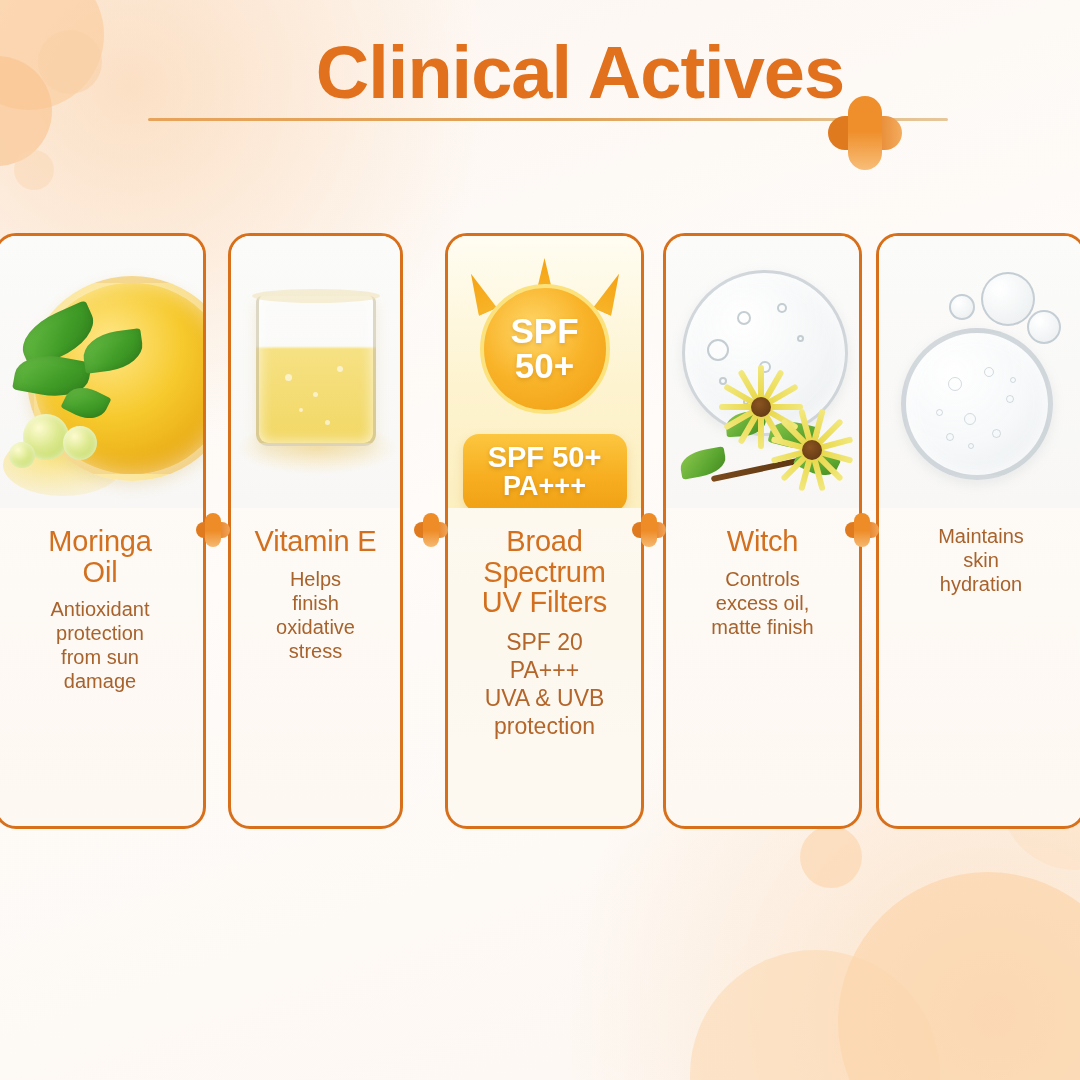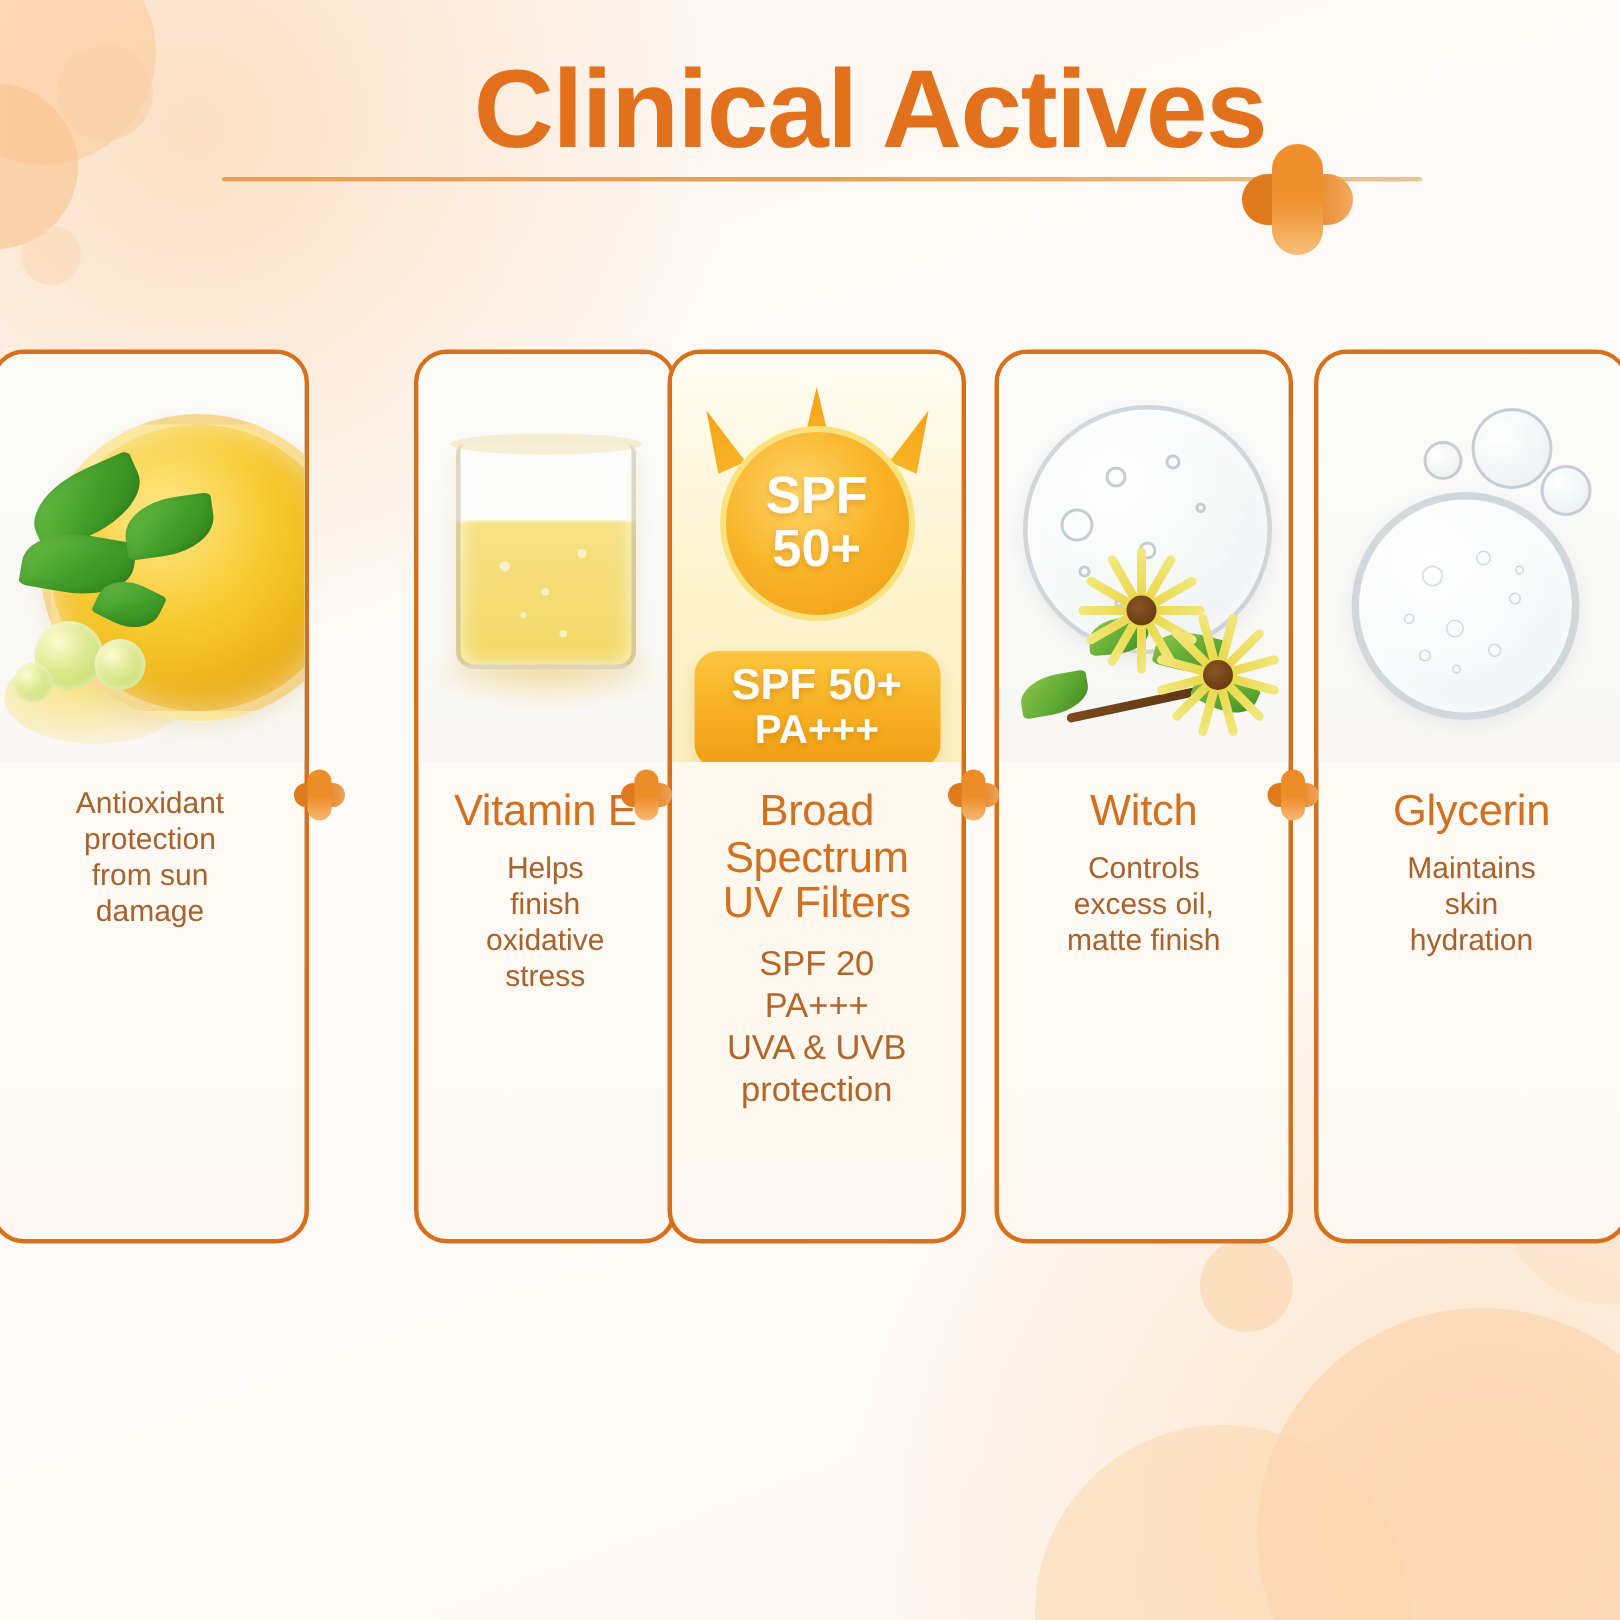--- a/index.html
+++ b/index.html
@@ -53,21 +53,21 @@
 
   .card {
     position: absolute; top: 0; height: 596px;
     border: 3px solid #d8701b;
     border-radius: 22px;
     background: linear-gradient(180deg, #fffdfa 0%, #fdf9f4 62%, #fdf8f2 100%);
     overflow: hidden;
     display: flex; flex-direction: column;
   }
   .card.c1 { left: -6px;  width: 212px; }
-  .card.c2 { left: 228px; width: 175px; margin-left: 48px; }
+  .card.c2 { left: 228px; width: 175px; }
   .card.c3 { left: 445px; width: 199px; background: linear-gradient(180deg,#fffdf6 0%, #fdf8ee 60%, #fdf8f1 100%); }
   .card.c4 { left: 663px; width: 199px; }
   .card.c5 { left: 876px; width: 210px; }
 
   .card-media { height: 272px; position: relative; overflow: hidden;
                 background: linear-gradient(180deg,#fbfbfa 0%, #f8f7f5 100%); }
   .card-body { flex: 1; padding: 6px 10px 12px; text-align: center; }
 
   .card-title {
     color: #d2701f; font-size: 29px; font-weight: 400; line-height: 1.06;
@@ -207,20 +207,24 @@
           <div class="leaf lf1"></div>
           <div class="leaf lf2"></div>
           <div class="leaf lf3"></div>
           <div class="leaf lf4"></div>
           <div class="drop d1"></div>
           <div class="drop d2"></div>
           <div class="drop d3"></div>
         </div>
       </div>
       <div class="card-body">
+        <div class="card-title">
+          <div>Moringa</div>
+          <div>Oil</div>
+        </div>
         <div class="card-desc">
           <div>Antioxidant</div>
           <div>protection</div>
           <div>from sun</div>
           <div>damage</div>
         </div>
       </div>
     </div>
 
     <div class="conn k1 plus">
@@ -390,23 +394,20 @@
             <div class="tiny" style="width:12px;height:12px;left:58px;top:80px;"></div>
             <div class="tiny" style="width:7px;height:7px;left:30px;top:76px;"></div>
             <div class="tiny" style="width:9px;height:9px;left:86px;top:96px;"></div>
             <div class="tiny" style="width:6px;height:6px;left:62px;top:110px;"></div>
             <div class="tiny" style="width:8px;height:8px;left:40px;top:100px;"></div>
             <div class="tiny" style="width:6px;height:6px;left:104px;top:44px;"></div>
           </div>
         </div>
       </div>
       <div class="card-body">
-        <div class="card-title">
-          <div>Glycerin</div>
-        </div>
         <div class="card-desc">
           <div>Maintains</div>
           <div>skin</div>
           <div>hydration</div>
         </div>
       </div>
     </div>
 
   </div>
 </div>

